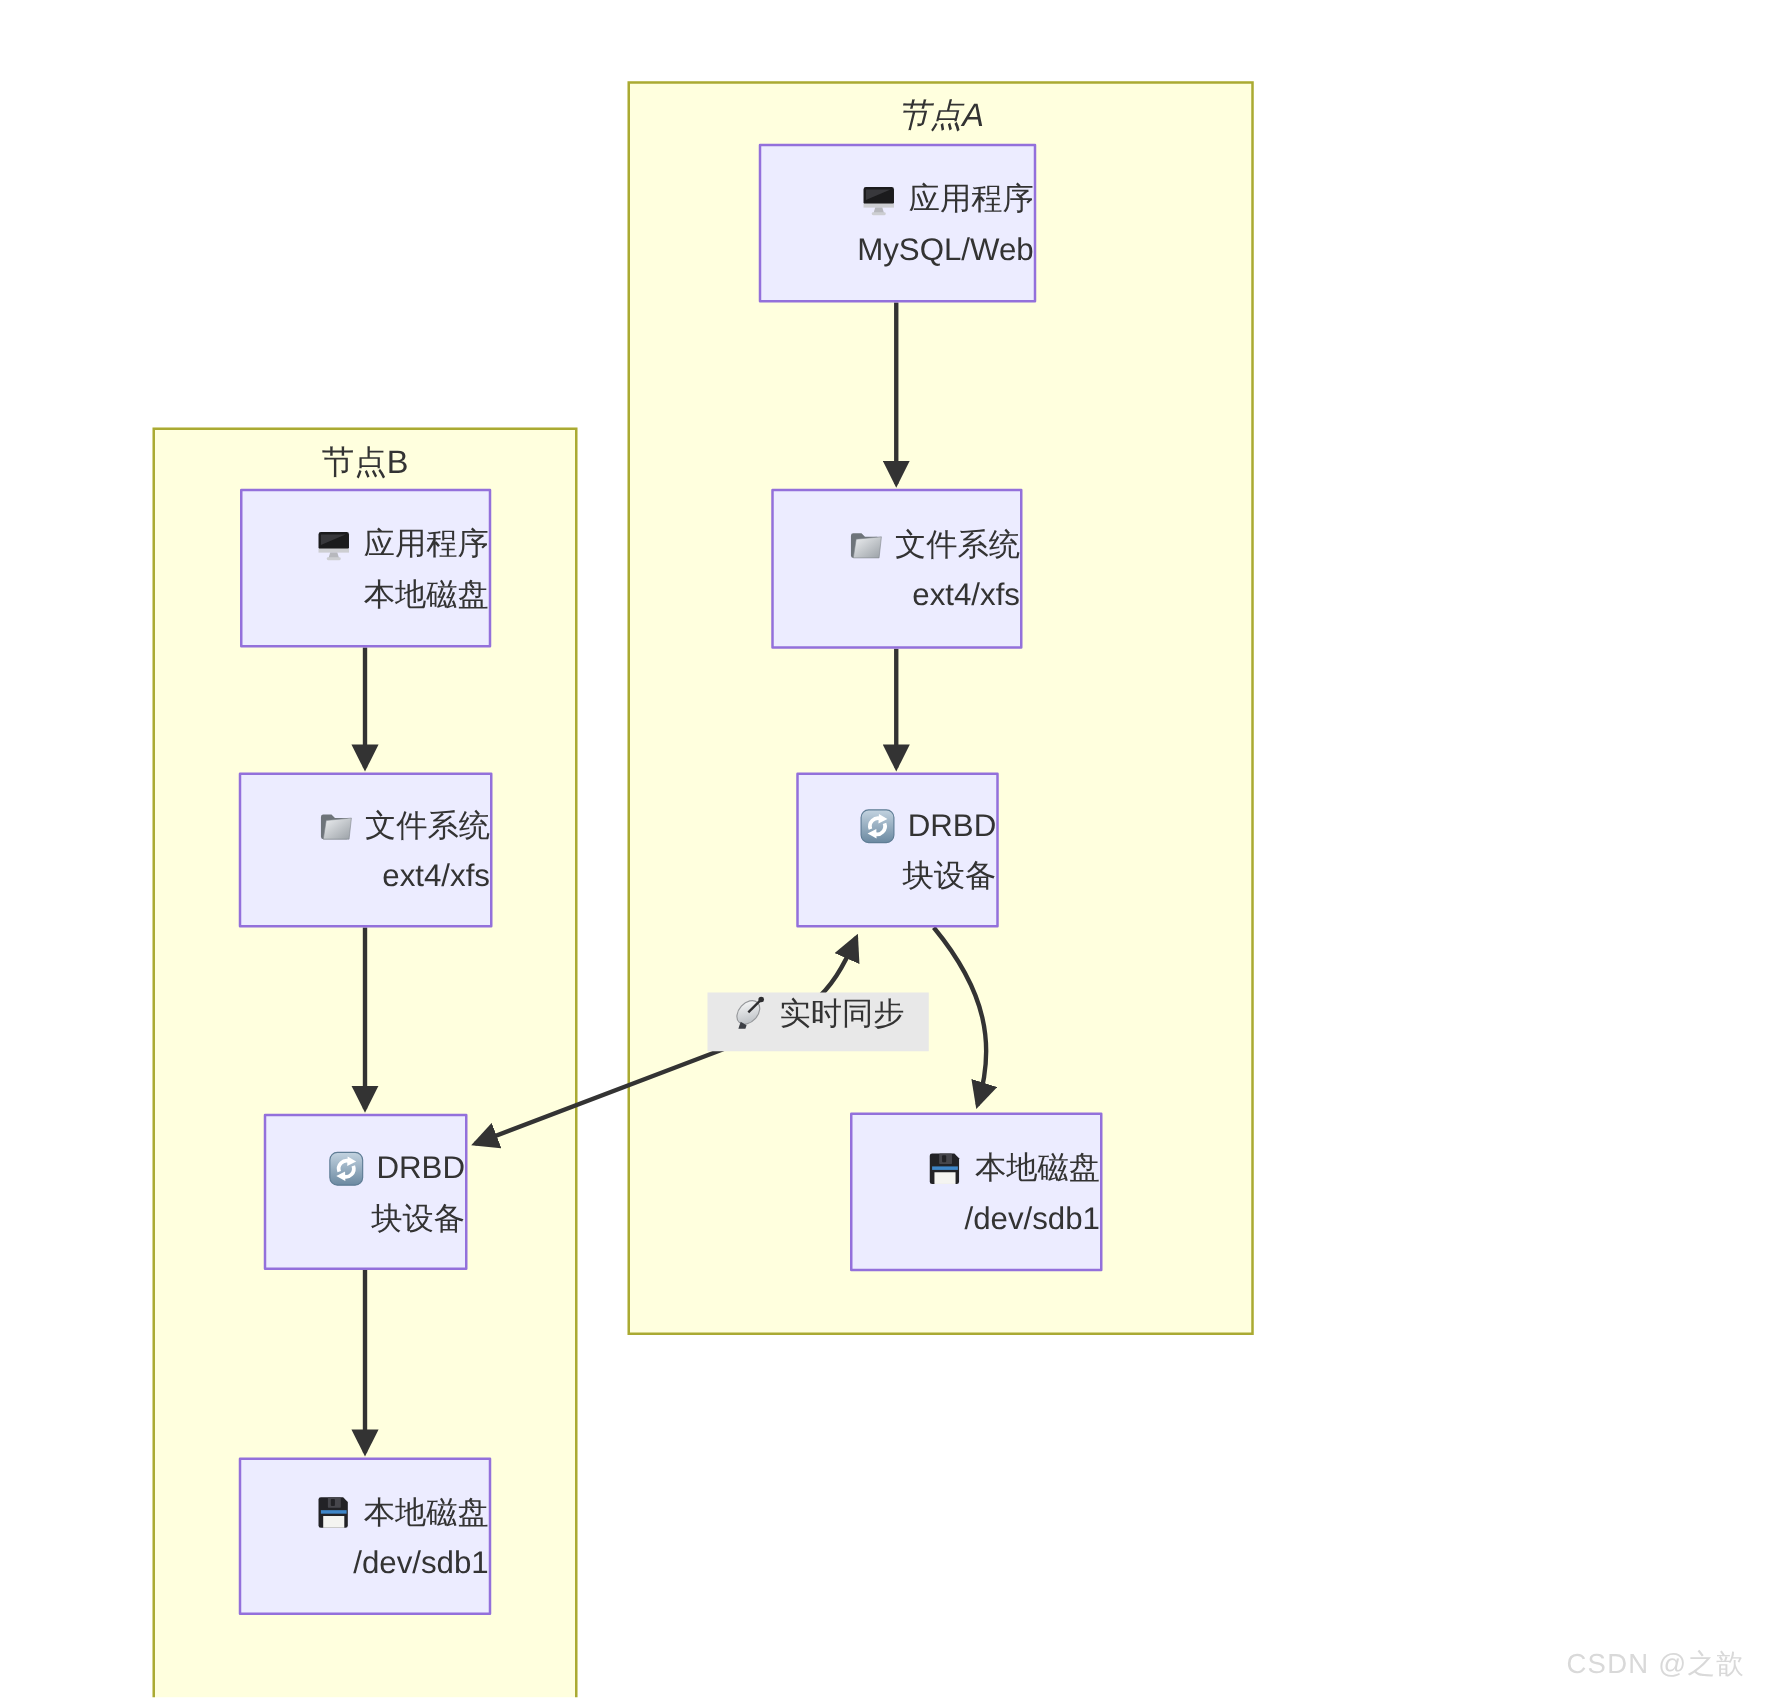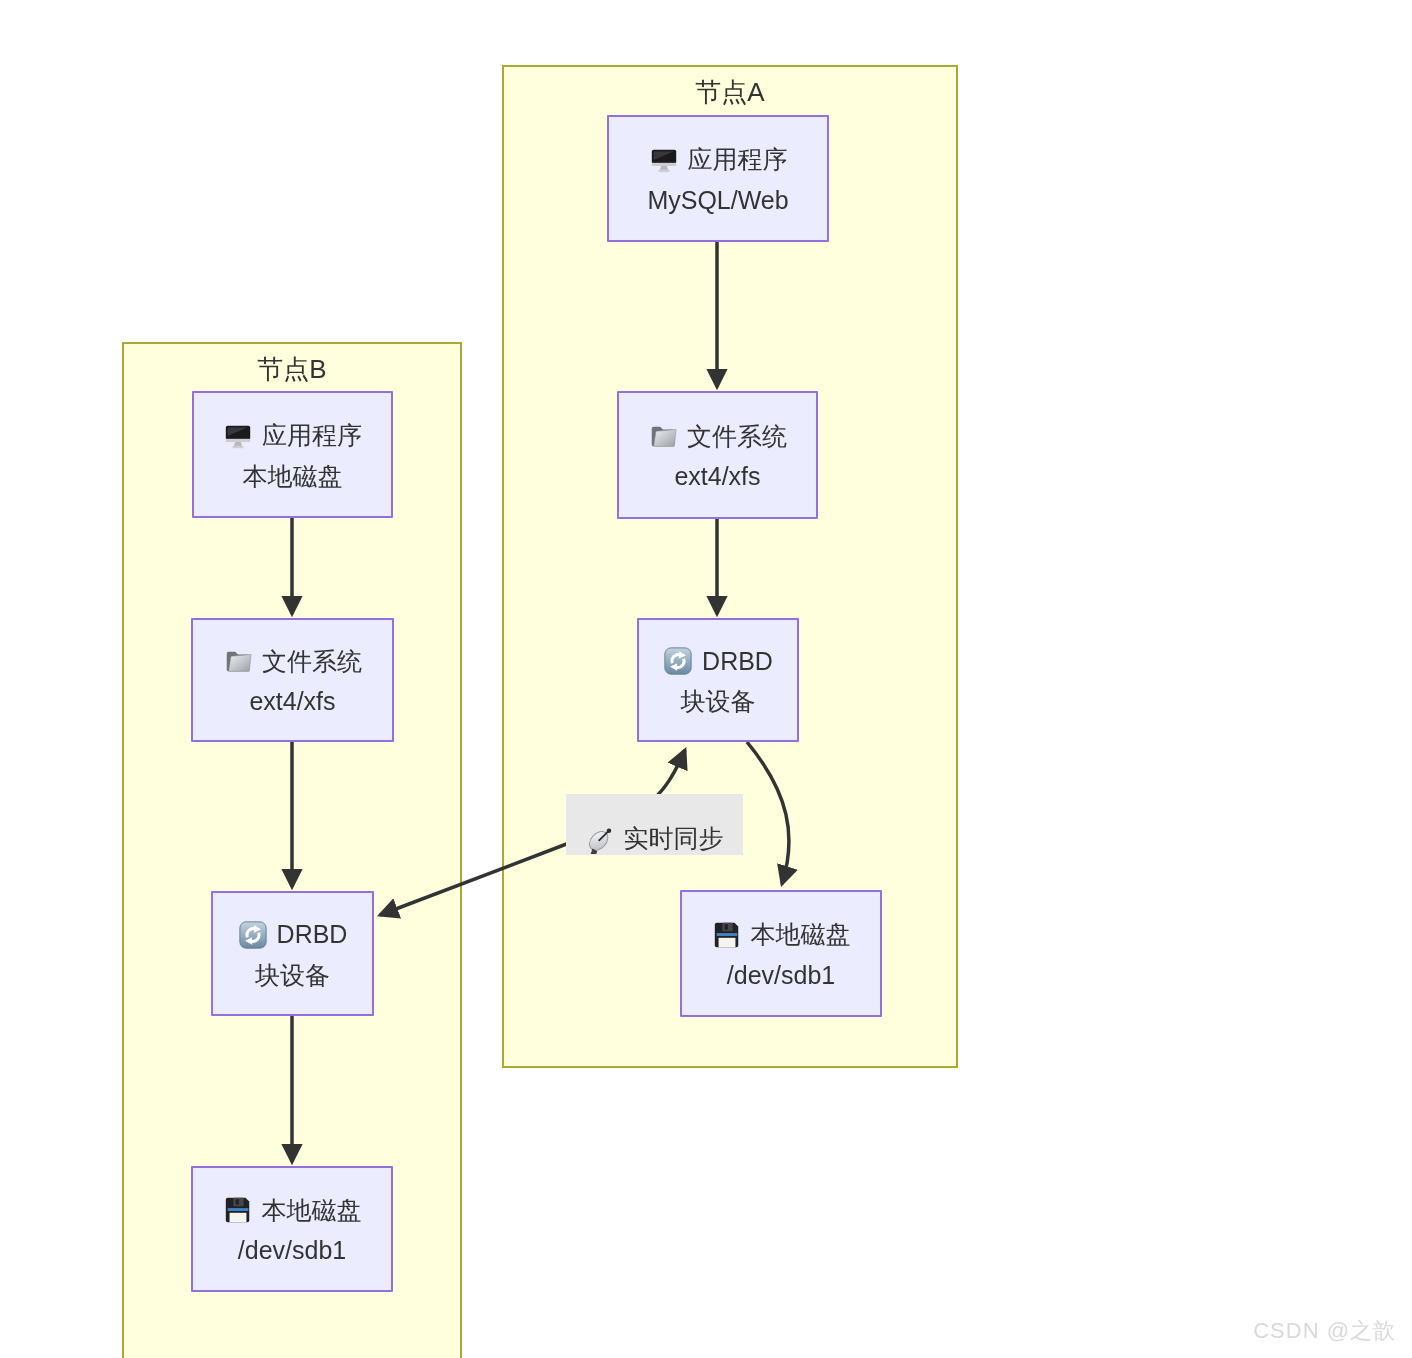--- a/index.html
+++ b/index.html
@@ -44,37 +44,37 @@
   .edge { stroke: var(--arrow); stroke-width: 3.5; fill: none; }
   .ahead { fill: var(--arrow); }
   .node {
     position: absolute;
     background: var(--node-fill);
     border: 2px solid var(--node-border);
     border-radius: 1px;
     display: flex;
     flex-direction: column;
     justify-content: center;
-    align-items: center;
+    align-items: flex-end;
     gap: 13px;
     z-index: 3;
     color: var(--text);
     font-size: 25px;
     line-height: 1;
   }
   .nrow { display: flex; align-items: center; gap: 9px; }
   .ic { display: inline-flex; }
   .ic svg { width: 30px; height: 30px; display: block; }
   .edge-label {
     position: absolute;
     left: 566px; top: 794px;
-    width: 177px; height: 61px;
+    width: 177px; height: 47px;
     background: var(--edge-label-bg);
     display: flex;
-    align-items: flex-end;
+    align-items: flex-start;
     justify-content: center;
     gap: 8px;
     font-size: 25px;
     color: var(--text);
     z-index: 3;
   }
   .watermark {
     position: absolute;
     right: 16px;
     bottom: 12px;
@@ -99,21 +99,21 @@
     </linearGradient>
     <linearGradient id="g-dish" x1="0" y1="0" x2="1" y2="1">
       <stop offset="0" stop-color="#ffffff"></stop>
         <stop offset="1" stop-color="#b2b7bc"></stop>
     </linearGradient>
   </defs>
 </svg>
 
 <div class="canvas">
 
-  <div class="cluster" style="left:502px; top:65px; width:456px; height:1003px;">
+  <div class="cluster" style="left:502px; top:65px; width:501px; height:1003px;font-style:italic;">
     <div class="cluster-title">节点A</div>
   </div>
   <div class="cluster" style="left:122px; top:342px; width:340px; height:1256px;">
     <div class="cluster-title">节点B</div>
   </div>
 
   <svg class="edges" width="1412" height="1358" viewBox="0 0 1412 1358">
     <defs>
       <marker id="ah" viewBox="0 0 10 10" refX="8.5" refY="5" markerWidth="6.2" markerHeight="6.2" orient="auto-start-reverse">
         <path d="M0,0 L10,5 L0,10 z" class="ahead"></path>

